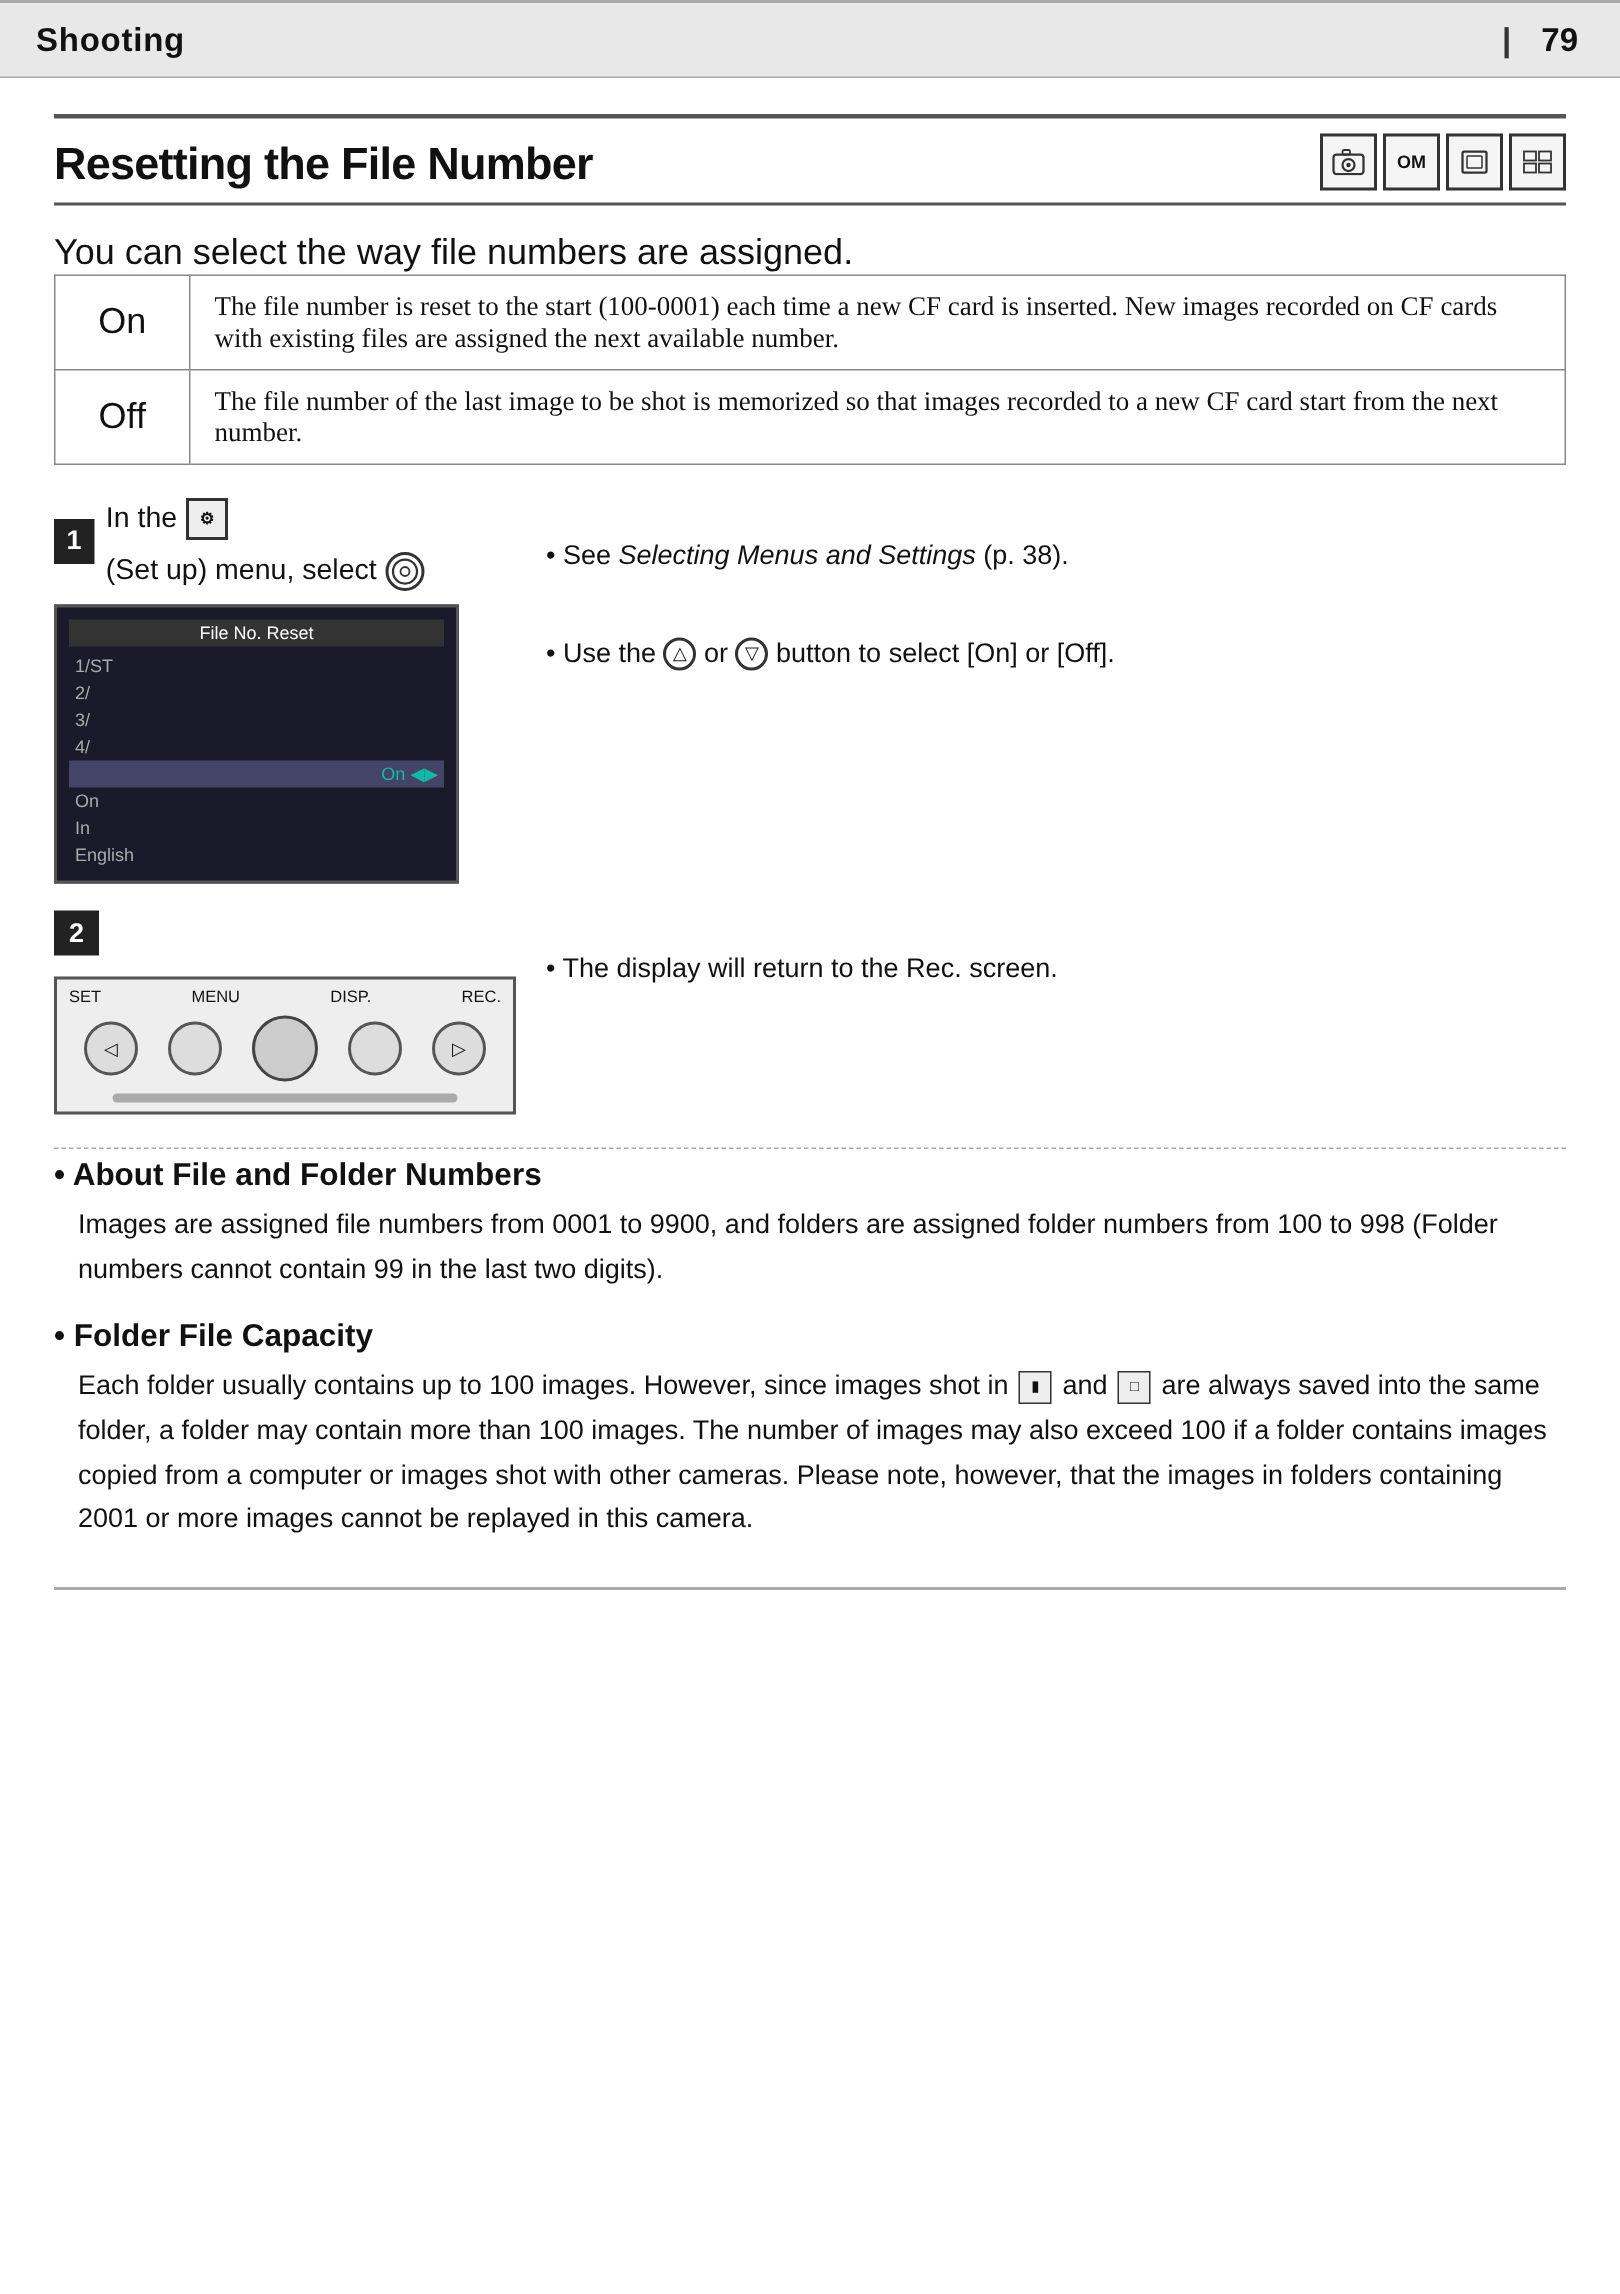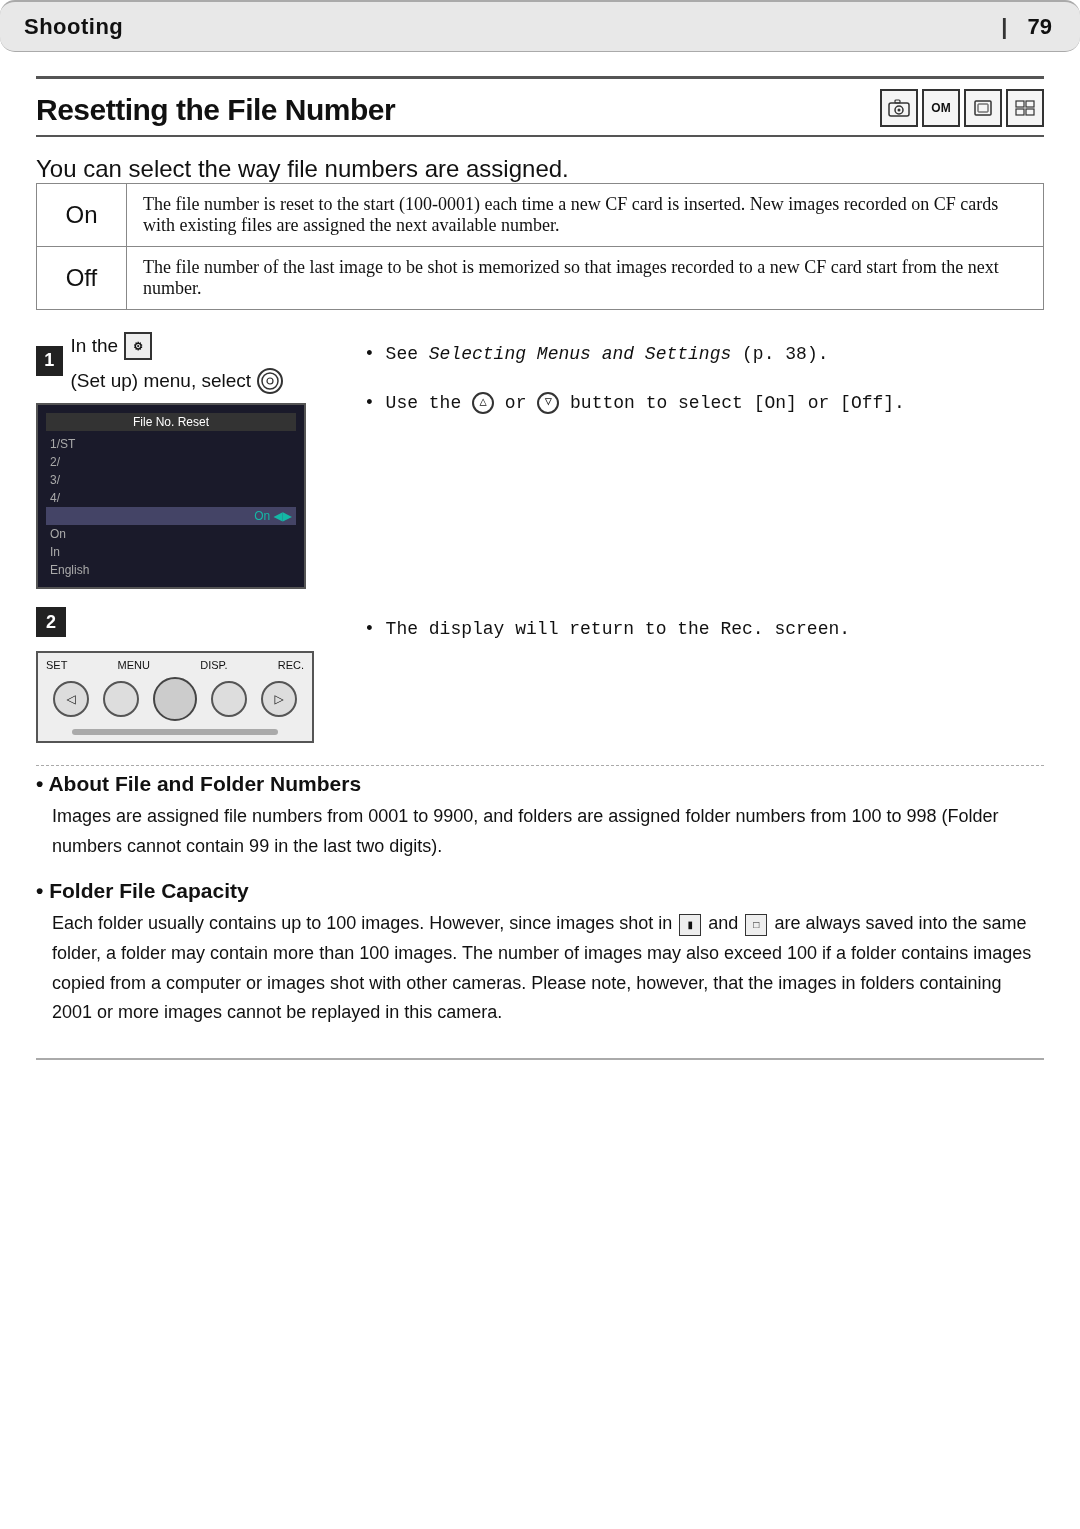--- a/index.html
+++ b/index.html
@@ -18,21 +18,20 @@
     .header-bar {
       width: 100%;
       background: #e8e8e8;
       border-top: 2px solid #aaa;
       border-bottom: 1px solid #aaa;
       display: flex;
       justify-content: flex-end;
       align-items: center;
       padding: 6px 16px;
       height: 52px;
-      border-radius: 15px;
     }
 
     .header-title {
       font-weight: bold;
       font-size: 22px;
       font-family: Arial, sans-serif;
       letter-spacing: 0.5px;
       margin-right: auto;
       padding-left: 8px;
     }
@@ -210,21 +209,21 @@
       color: #aaa;
     }
 
     .camera-menu-row.highlighted {
       background: #446;
       color: #14b8a6;
     }
 
     
     .camera-control-bar {
-      width: 278px;
+      width: 308px;
       border: 2px solid #555;
       background: #eee;
       padding: 6px 8px;
       margin-top: 4px;
     }
 
     .control-bar-top {
       display: flex;
       justify-content: space-between;
       font-size: 11px;
@@ -259,22 +258,23 @@
     .step-right {
       flex: 1;
       display: flex;
       flex-direction: column;
       gap: 20px;
       padding-top: 8px;
     }
 
     .step-note {
       font-size: 18px;
-      font-family: Liberation Mono, monospace;
+      font-family: Liberation Sans, sans-serif;
       line-height: 1.6;
+      margin-top: 16px;
     }
 
     
     .note-section {
       display: flex;
       gap: 16px;
       align-items: flex-start;
       margin-bottom: 18px;
       padding-top: 4px;
       border-top: 1px dashed #aaa;

